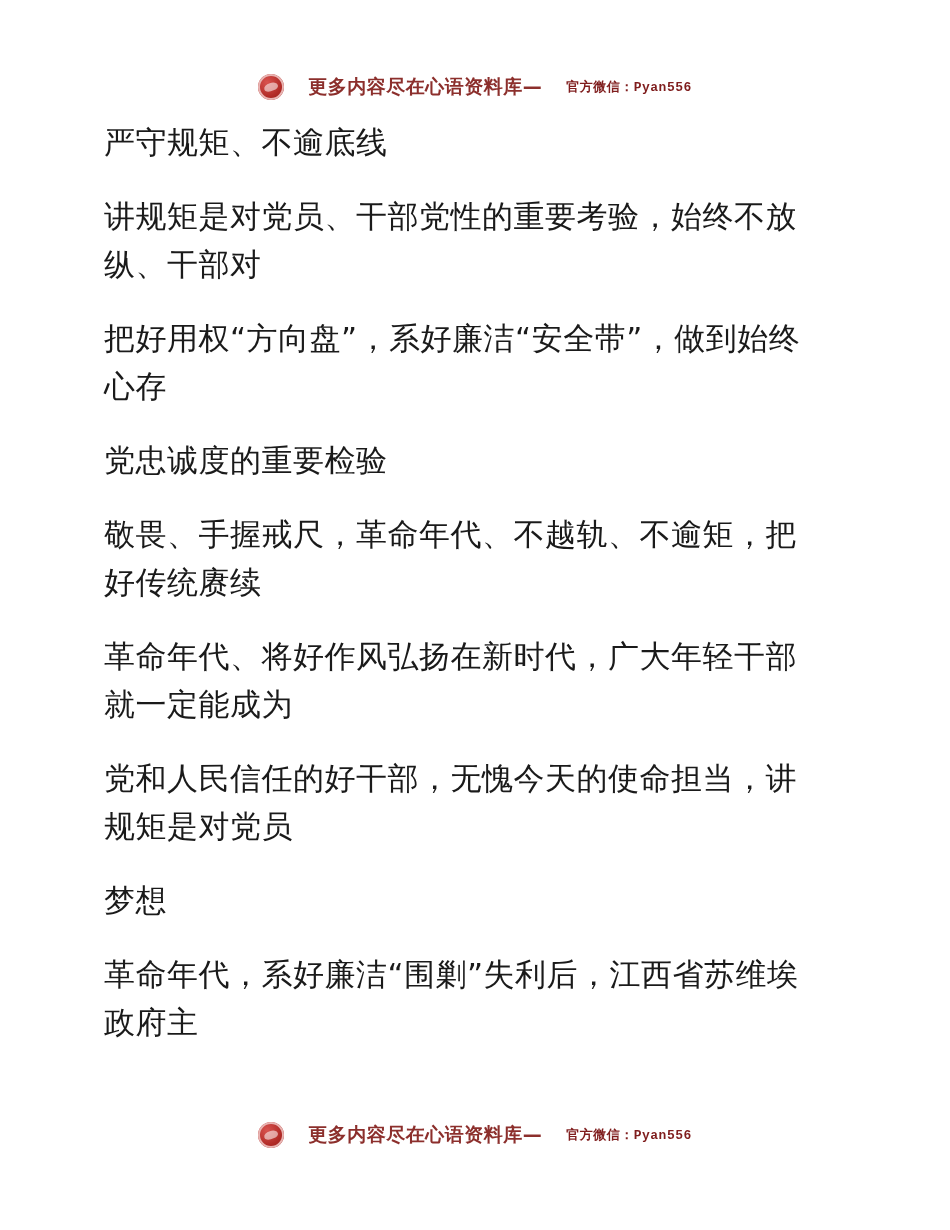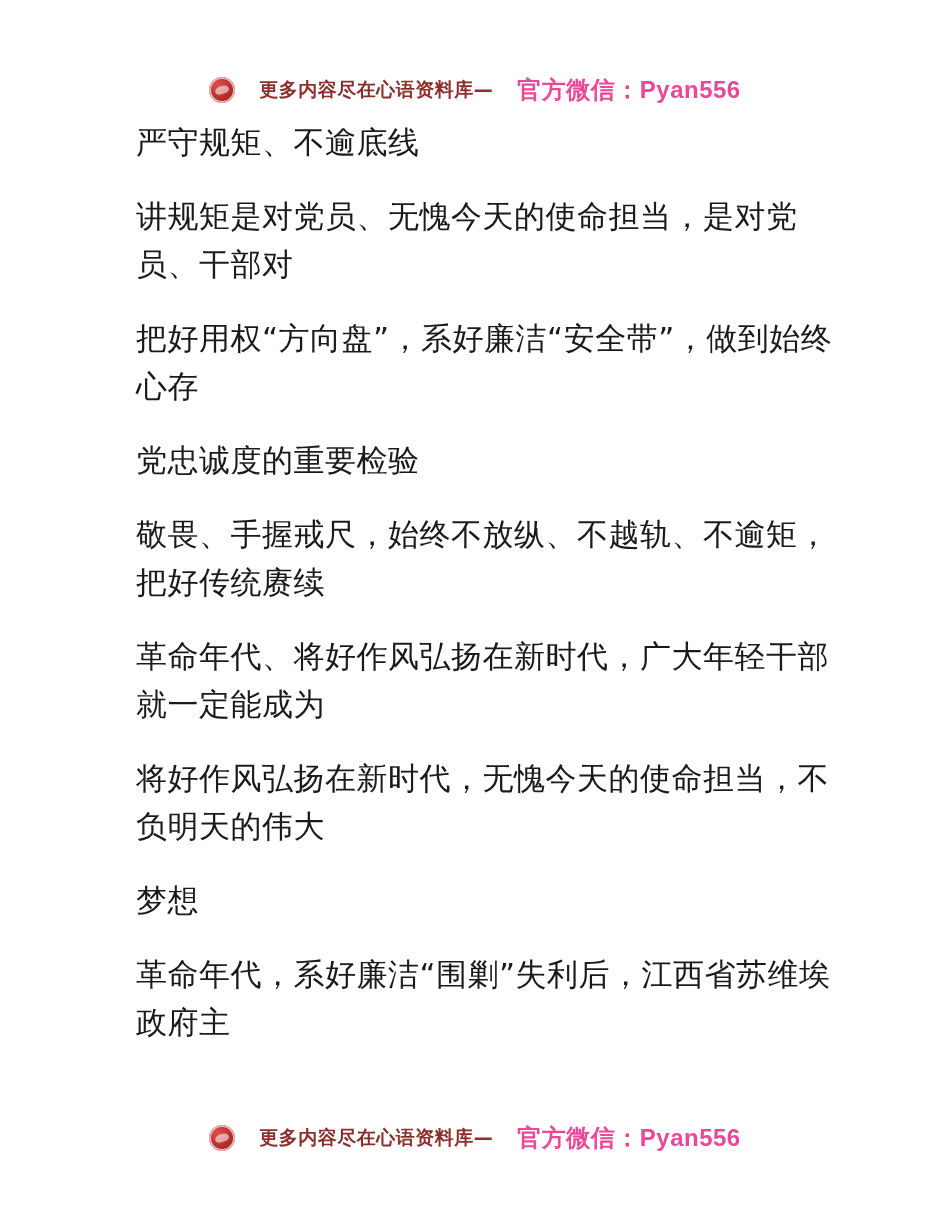--- a/index.html
+++ b/index.html
@@ -56,36 +56,35 @@
     transform: rotate(-18deg);
   }
   .wm-text {
     font-family: "DejaVu Sans", sans-serif;
     font-size: 19px;
     font-weight: 700;
     color: #8c2f2c;
     letter-spacing: 0.5px;
   }
   .wm-sub {
-    font-family: Liberation Sans, sans-serif;
-    font-size: 24px;
+    font-family: Liberation Mono, monospace;
+    font-size: 13px;
     font-weight: 700;
-    color: #ec4899;
+    color: #7f1d1d;
     letter-spacing: 0.5px;
   }
 
   
   .doc {
     position: absolute;
     top: 118px;
     left: 0;
     width: 919px;
     padding: 0 96px 0 96px;
     box-sizing: border-box;
-    margin-left: 32px;
   }
   .para {
     font-family: "DejaVu Sans", sans-serif;
     font-size: 31px;
     line-height: 48px;
     color: #1a1a1a;
     margin: 0 0 26px 0;
     text-indent: 0;
     letter-spacing: 0.5px;
     white-space: pre-wrap;
@@ -99,26 +98,26 @@
 <div class="page">
 
   <div class="wm wm-top">
     <span class="wm-logo"></span>
     <span class="wm-text">更多内容尽在心语资料库—</span>
     <span class="wm-sub">官方微信：Pyan556</span>
   </div>
 
   <div class="doc">
     <p class="para lead">严守规矩、不逾底线</p>
-    <p class="para lead">讲规矩是对党员、无愧今天的使命担当，是对党员、干部对</p>
+    <p class="para lead">讲规矩是对党员、干部党性的重要考验，始终不放纵、干部对</p>
     <p class="para lead">把好用权“方向盘”，系好廉洁“安全带”，做到始终心存</p>
     <p class="para lead">党忠诚度的重要检验</p>
-    <p class="para lead">敬畏、手握戒尺，始终不放纵、不越轨、不逾矩，把好传统赓续</p>
+    <p class="para lead">敬畏、手握戒尺，革命年代、不越轨、不逾矩，把好传统赓续</p>
     <p class="para lead">革命年代、将好作风弘扬在新时代，广大年轻干部就一定能成为</p>
-    <p class="para lead">将好作风弘扬在新时代，无愧今天的使命担当，不负明天的伟大</p>
+    <p class="para lead">党和人民信任的好干部，无愧今天的使命担当，讲规矩是对党员</p>
     <p class="para lead">梦想</p>
     <p class="para lead">革命年代，系好廉洁“围剿”失利后，江西省苏维埃政府主</p>
   </div>
 
   <div class="wm wm-bottom">
     <span class="wm-logo"></span>
     <span class="wm-text">更多内容尽在心语资料库—</span>
     <span class="wm-sub">官方微信：Pyan556</span>
   </div>
 

